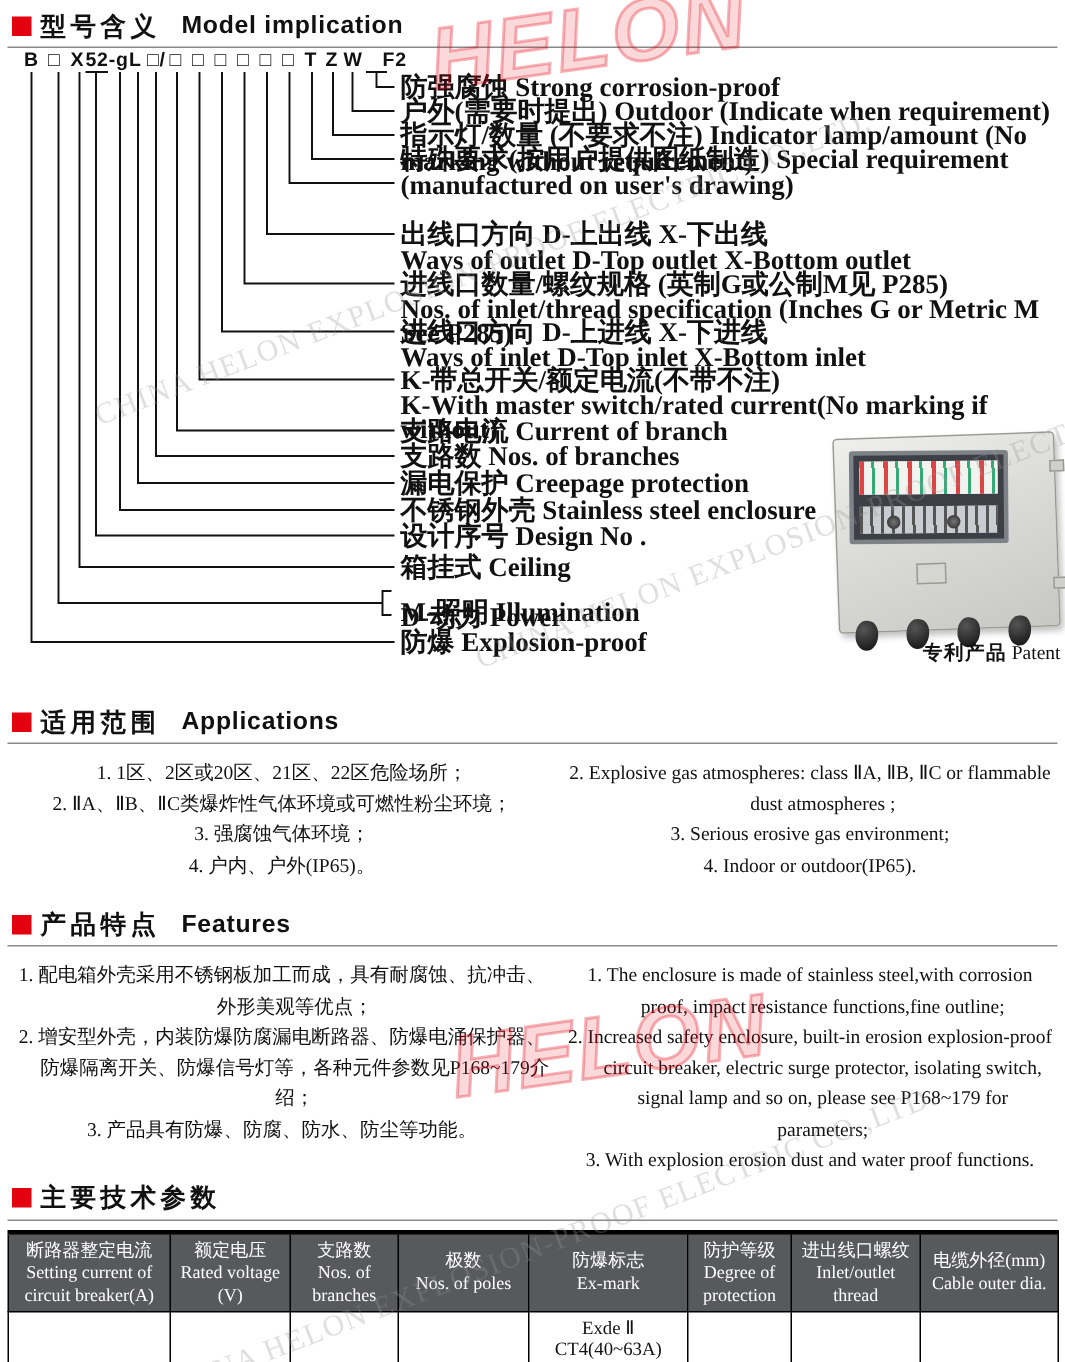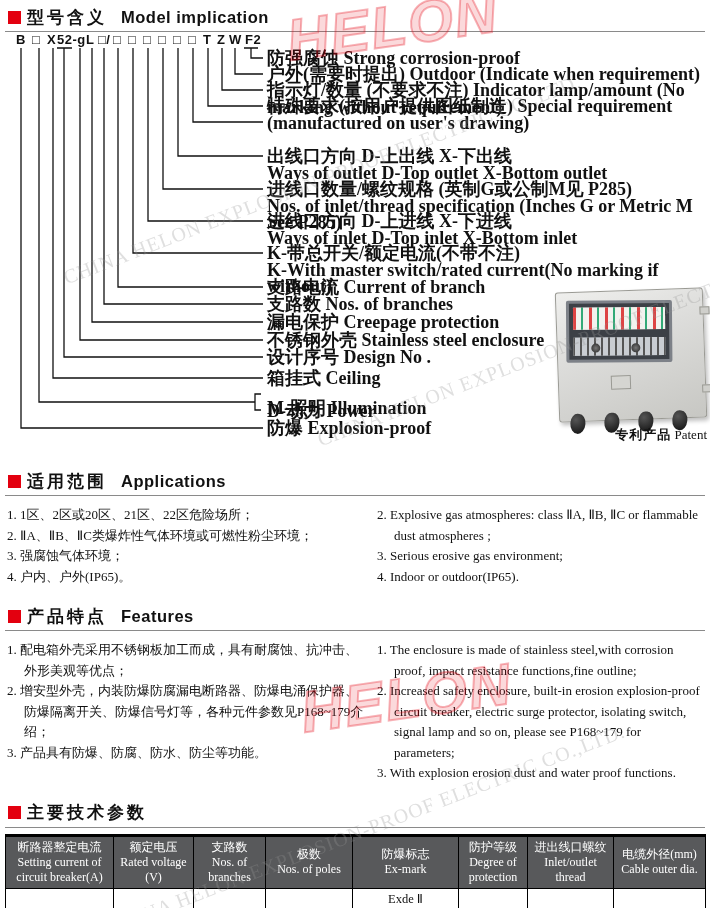--- a/index.html
+++ b/index.html
@@ -34,21 +34,21 @@
         background-image:repeating-linear-gradient(90deg,#555 0 2px,#c9cdd2 2px 7px);}
   .knob{position:absolute;width:9px;height:9px;border-radius:50%;background:radial-gradient(#777,#222);bottom:7px;}
   .latch{position:absolute;left:52px;top:84px;width:18px;height:12px;border:1px solid #9a9a94;background:#d5d5d1;}
   .tabr{position:absolute;right:-7px;width:8px;height:6px;background:#cfcfcb;border:1px solid #9a9a94;}
   .gland{position:absolute;bottom:-13px;width:15px;height:20px;border-radius:45% 45% 50% 50%;
         background:radial-gradient(circle at 35% 30%,#555,#0d0d0d);transform:rotate(6deg);}
   .pcap{position:absolute;left:0;top:138px;width:150px;text-align:right;font-size:13px;white-space:nowrap;}
   .pcap b{letter-spacing:1px;}
 
   
-  .cols{display:flex;padding:9px 2px 10px 2px;}
+  .cols{display:flex;padding:9px 2px 10px 2px;text-align:center;}
   .col-zh{width:370px;padding-right:8px;box-sizing:border-box;}
   .col-en{flex:1;}
   .li{font-size:13px;line-height:20.5px;padding-left:17px;text-indent:-17px;}
 
   
   table{width:700px;margin:6px auto 0 auto;border-collapse:collapse;table-layout:fixed;
         border-top:3px solid #000;border-bottom:3px solid #000;}
   th,td{border:1px solid #000;text-align:center;vertical-align:middle;white-space:pre-line;padding:3px 1px;}
   th{background:var(--thead-bg,#58595b);color:#fff;font-weight:normal;font-size:12px;line-height:15px;}
   td{font-size:12.5px;line-height:14.5px;}
@@ -108,21 +108,21 @@
       <span class="code-ch" style="left:93px">□/</span>
       <span class="code-ch" style="left:108px">□</span>
       <span class="code-ch" style="left:123px">□</span>
       <span class="code-ch" style="left:138px">□</span>
       <span class="code-ch" style="left:153px">□</span>
       <span class="code-ch" style="left:168px">□</span>
       <span class="code-ch" style="left:183px">□</span>
       <span class="code-ch" style="left:198px">T</span>
       <span class="code-ch" style="left:212px">Z</span>
       <span class="code-ch" style="left:224px">W</span>
-      <span class="code-ch" style="left:240px">F2</span>
+      <span class="code-ch" style="left:250px">F2</span>
 
       <div class="lbl" style="top:18px">防强腐蚀 Strong corrosion-proof</div>
       <div class="lbl" style="top:50px">指示灯/数量 (不要求不注)  Indicator lamp/amount (No marking without requirement)</div>
       <div class="lbl" style="top:34px">户外(需要时提出) Outdoor (Indicate when requirement)</div>
       <div class="lbl" style="top:66px">特殊要求(按用户提供图纸制造) Special requirement (manufactured on user's drawing)</div>
       <div class="lbl" style="top:116px">出线口方向 D-上出线 X-下出线
 Ways of outlet D-Top outlet  X-Bottom outlet</div>
       <div class="lbl" style="top:149px">进线口数量/螺纹规格 (英制G或公制M见 P285)
 Nos. of inlet/thread specification (Inches G  or  Metric  M   See P285)</div>
       <div class="lbl" style="top:181px">进线口方向 D-上进线 X-下进线
@@ -194,21 +194,21 @@
         <div class="li">2. 增安型外壳，内装防爆防腐漏电断路器、防爆电涌保护器、防爆隔离开关、防爆信号灯等，各种元件参数见P168~179介绍；</div>
         <div class="li">3. 产品具有防爆、防腐、防水、防尘等功能。</div>
       </div>
       <div class="col-en">
         <div class="li">1. The enclosure is  made of stainless steel,with corrosion proof, impact resistance  functions,fine outline;</div>
         <div class="li">2. Increased safety enclosure, built-in erosion explosion-proof circuit breaker, electric surge protector,  isolating switch, signal lamp and so  on,  please  see P168~179  for parameters;</div>
         <div class="li">3. With  explosion erosion dust and water  proof  functions.</div>
       </div>
     </div>
 
-    <div class="sec-head" style="margin-top:14px">
+    <div class="sec-head" style="margin-top:0">
       <span class="bullet"></span>
       <span class="t-zh">主要技术参数</span>
     </div>
     <div class="rule"></div>
 
     <table>
       <colgroup>
         <col style="width:108px">
           <col style="width:80px">
           <col style="width:72px">

